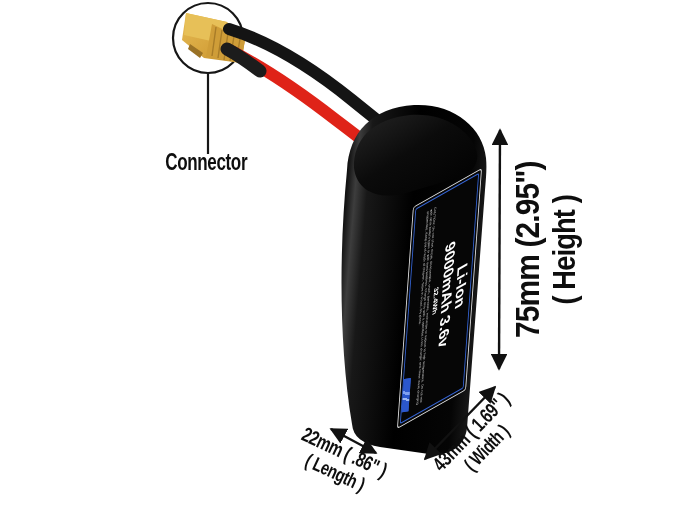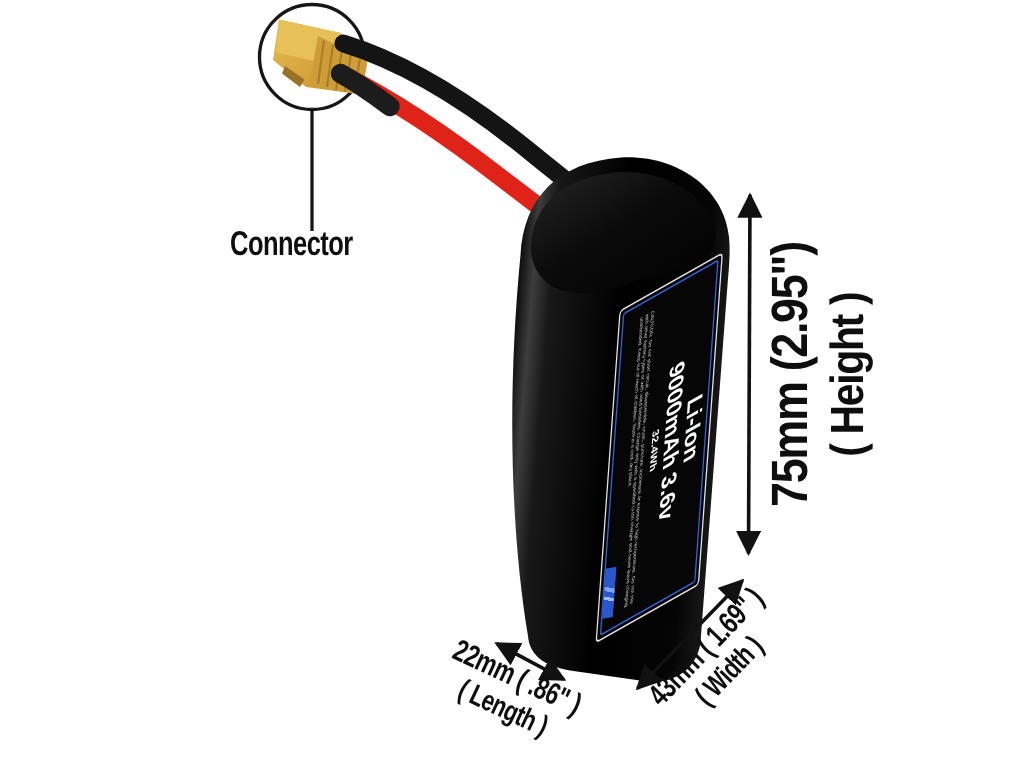--- a/index.html
+++ b/index.html
@@ -6,21 +6,21 @@
   .stage {
     position:relative; width:686px; height:511px; background:#ffffff;
     overflow:hidden; font-family:"Liberation Sans", sans-serif; color:#0e0e0e;
   }
   .stage svg.scene { position:absolute; left:0; top:0; }
 
   
   .anno { position:absolute; font-weight:bold; color:#0e0e0e; }
   .cond { display:inline-block; white-space:nowrap; }
 
-  .connector-label { left:132px; top:149px; width:124px; text-align:center; font-size:23px; }
+  .connector-label { left:144px; top:149px; width:124px; text-align:center; font-size:23px; }
   .connector-label .cond { transform:scaleX(0.74); transform-origin:center; letter-spacing:-0.5px; }
 
   .height-label { left:421px; top:212px; width:250px; height:76px; transform:rotate(-90deg); text-align:center; }
   .height-label .l1 { font-size:34px; line-height:39px; }
   .height-label .l2 { font-size:31px; line-height:36px; }
   .height-label .cond { transform:scaleX(0.88); transform-origin:center; letter-spacing:-1px; }
 
   .width-label { left:405px; top:416px; width:150px; height:50px; transform:rotate(-46deg); text-align:center; }
   .length-label { left:267px; top:439px; width:145px; height:46px; transform:rotate(25deg); text-align:center; }
   .width-label .l1, .length-label .l1 { font-size:20.5px; line-height:23px; }

